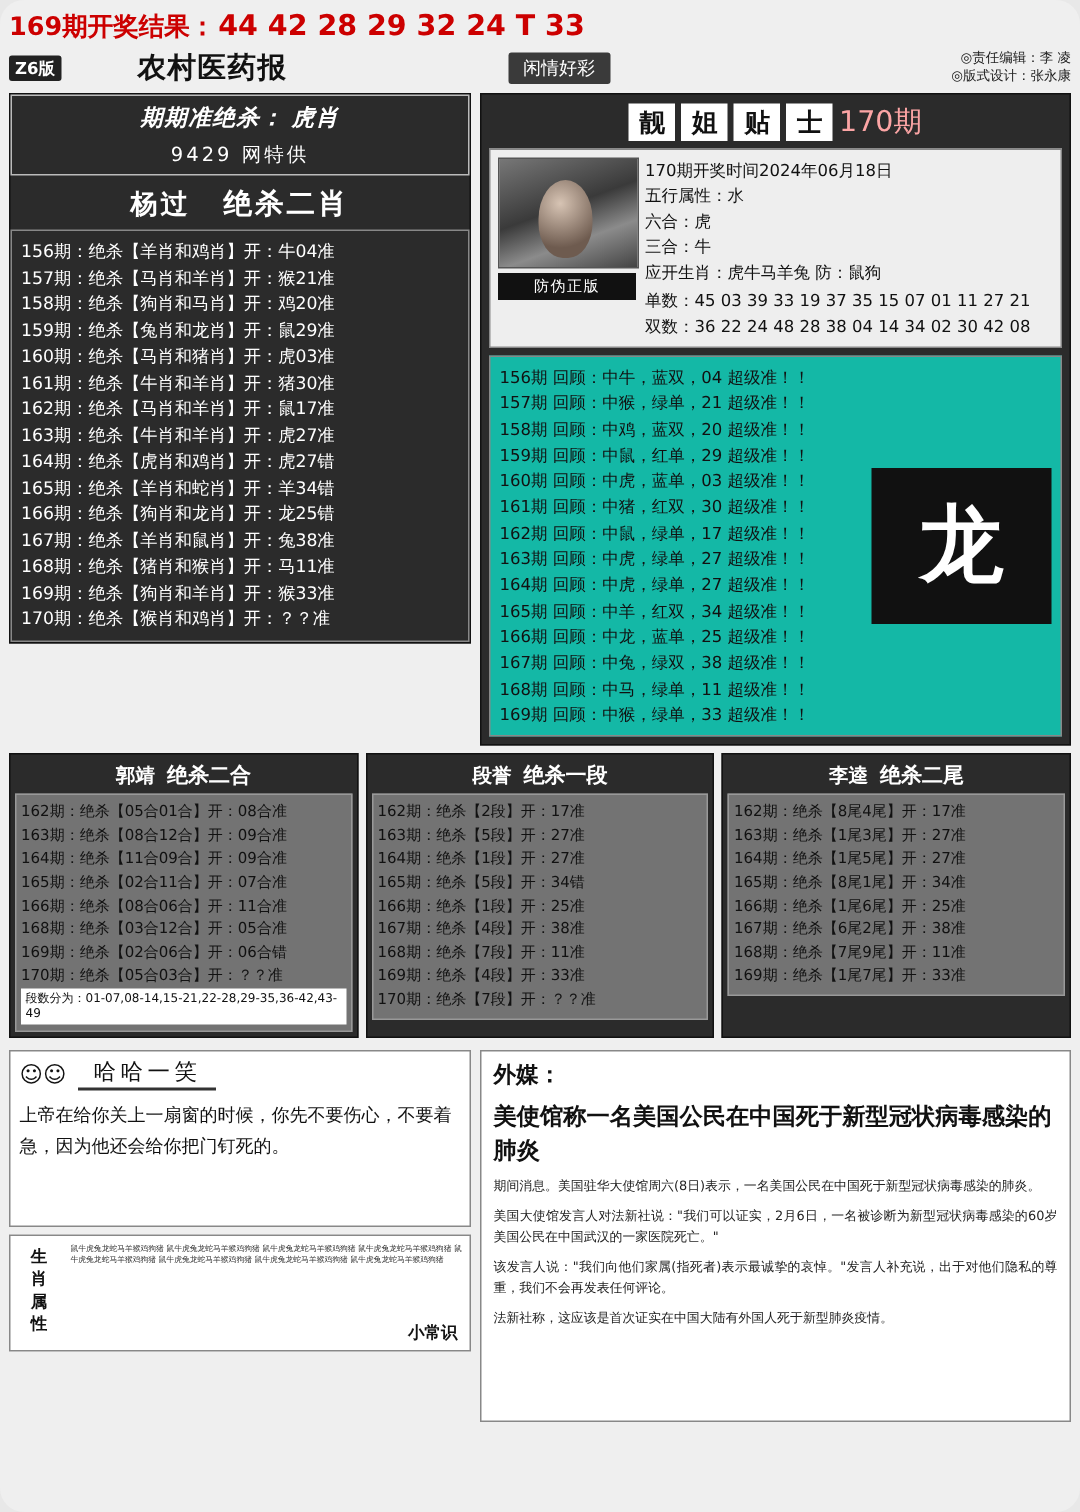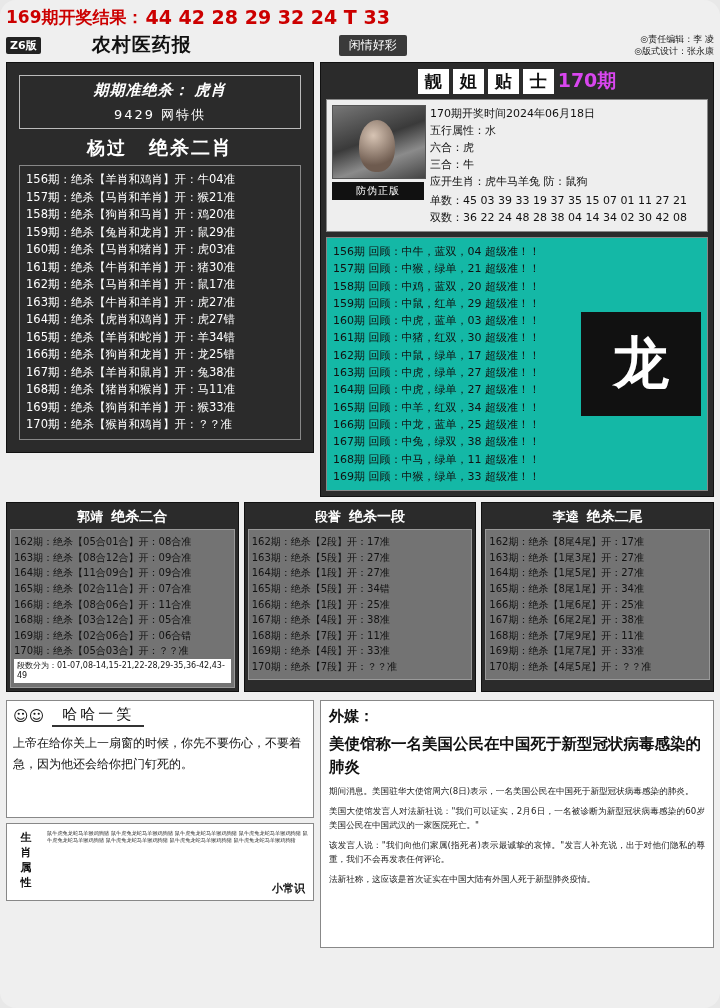--- a/index.html
+++ b/index.html
@@ -22,21 +22,21 @@
   .mast-title{font-size:19px;font-weight:bold;letter-spacing:1px;font-family:"DejaVu Serif","Liberation Serif",serif;}
   .mast-center{margin-left:100px;background:#3a3a3a;color:#fff;font-size:12px;padding:2px 10px;border-radius:2px;}
   .mast-right{margin-left:auto;font-size:9px;color:#222;text-align:right;line-height:12px;}
 
   
   .cols{display:flex;gap:6px;margin-top:3px;}
   .col-left{width:308px;}
   .col-right{width:394px;}
 
   
-  .killbox{background:#2b2b2b;border:1px solid #111;padding:12px;}
+  .killbox{background:#2b2b2b;border:1px solid #111;padding:0;}
   .kill-top{border:1px solid #bbb;background:#2b2b2b;padding:4px 6px;text-align:center;}
   .kill-top .k1{display:inline-block;color:#fff;font-size:15px;font-weight:bold;font-style:italic;letter-spacing:1px;}
   .kill-top .k2{color:#fff;font-size:13px;margin-top:6px;letter-spacing:2px;}
 
   .kill-head{display:flex;align-items:center;justify-content:center;gap:22px;margin:6px 0 4px;}
   .kill-head .name{color:#fff;font-size:18px;font-weight:bold;font-family:"DejaVu Serif","Liberation Serif",serif;letter-spacing:2px;}
   .kill-head .topic{color:#fff;font-size:19px;font-weight:bold;letter-spacing:2px;}
 
   .kill-list{background:#2b2b2b;border:1px solid #888;padding:5px 6px;}
   .kill-list .row{color:#fff;font-size:11.5px;line-height:17.5px;white-space:nowrap;}
@@ -61,21 +61,21 @@
   
   .zodiac{background:#fff;border:1px solid #888;margin-top:5px;height:78px;box-sizing:border-box;position:relative;padding:4px;}
   .zodiac .vtitle{position:absolute;left:10px;top:6px;width:18px;font-size:11px;font-weight:bold;line-height:15px;text-align:center;}
   .zodiac .grid{margin-left:36px;margin-top:2px;font-size:5.2px;line-height:6.6px;color:#333;}
   .zodiac .corner{position:absolute;right:8px;bottom:4px;font-size:11px;font-weight:bold;color:#111;}
 
   
   .rbox{background:#2b2b2b;border:1px solid #111;padding:5px;}
   .titlebar{display:flex;align-items:center;gap:4px;justify-content:center;}
   .titlebar .ch{background:#fff;color:#111;font-size:17px;font-weight:bold;padding:1px 7px;font-family:"DejaVu Serif","Liberation Serif",serif;}
-  .titlebar .issue{color:#d946ef;font-size:19px;font-weight:bold;}
+  .titlebar .issue{color:#fca5a5;font-size:19px;font-weight:normal;}
 
   .infoarea{display:flex;gap:6px;background:#eee;border:1px solid #888;margin-top:5px;padding:5px;}
   .photo{width:92px;flex:0 0 92px;}
   .photo .img{width:92px;height:72px;background:linear-gradient(160deg,#777,#3a3a3a 45%,#8b8b8b 70%,#444);border:1px solid #555;position:relative;overflow:hidden;}
   .photo .img:after{content:"";position:absolute;left:26px;top:14px;width:36px;height:52px;border-radius:50% 50% 45% 45%;background:radial-gradient(circle at 40% 30%,#d7c4b4,#6e5b4f 70%);}
   .photo .cap{background:#111;color:#fff;font-size:10px;text-align:center;padding:2px 0;margin-top:3px;letter-spacing:1px;}
   .infotext{flex:1;font-size:11px;line-height:17px;color:#111;}
   .infotext .line{white-space:nowrap;}
   .infotext .nums{margin-top:2px;}
 
@@ -243,21 +243,20 @@
       </div>
       <div class="tri-body">
         <div class="r">162期：绝杀【8尾4尾】开：17准</div>
         <div class="r">163期：绝杀【1尾3尾】开：27准</div>
         <div class="r">164期：绝杀【1尾5尾】开：27准</div>
         <div class="r">165期：绝杀【8尾1尾】开：34准</div>
         <div class="r">166期：绝杀【1尾6尾】开：25准</div>
         <div class="r">167期：绝杀【6尾2尾】开：38准</div>
         <div class="r">168期：绝杀【7尾9尾】开：11准</div>
         <div class="r">169期：绝杀【1尾7尾】开：33准</div>
-        <div class="r">170期：绝杀【4尾5尾】开：？？准</div>
       </div>
     </div>
   </div>
 
   <div class="cols">
     <div class="col-left">
       <div class="joke">
         <div class="joke-head">
           <span class="smile">☺☺</span>
           <span class="joke-title">哈哈一笑</span>

